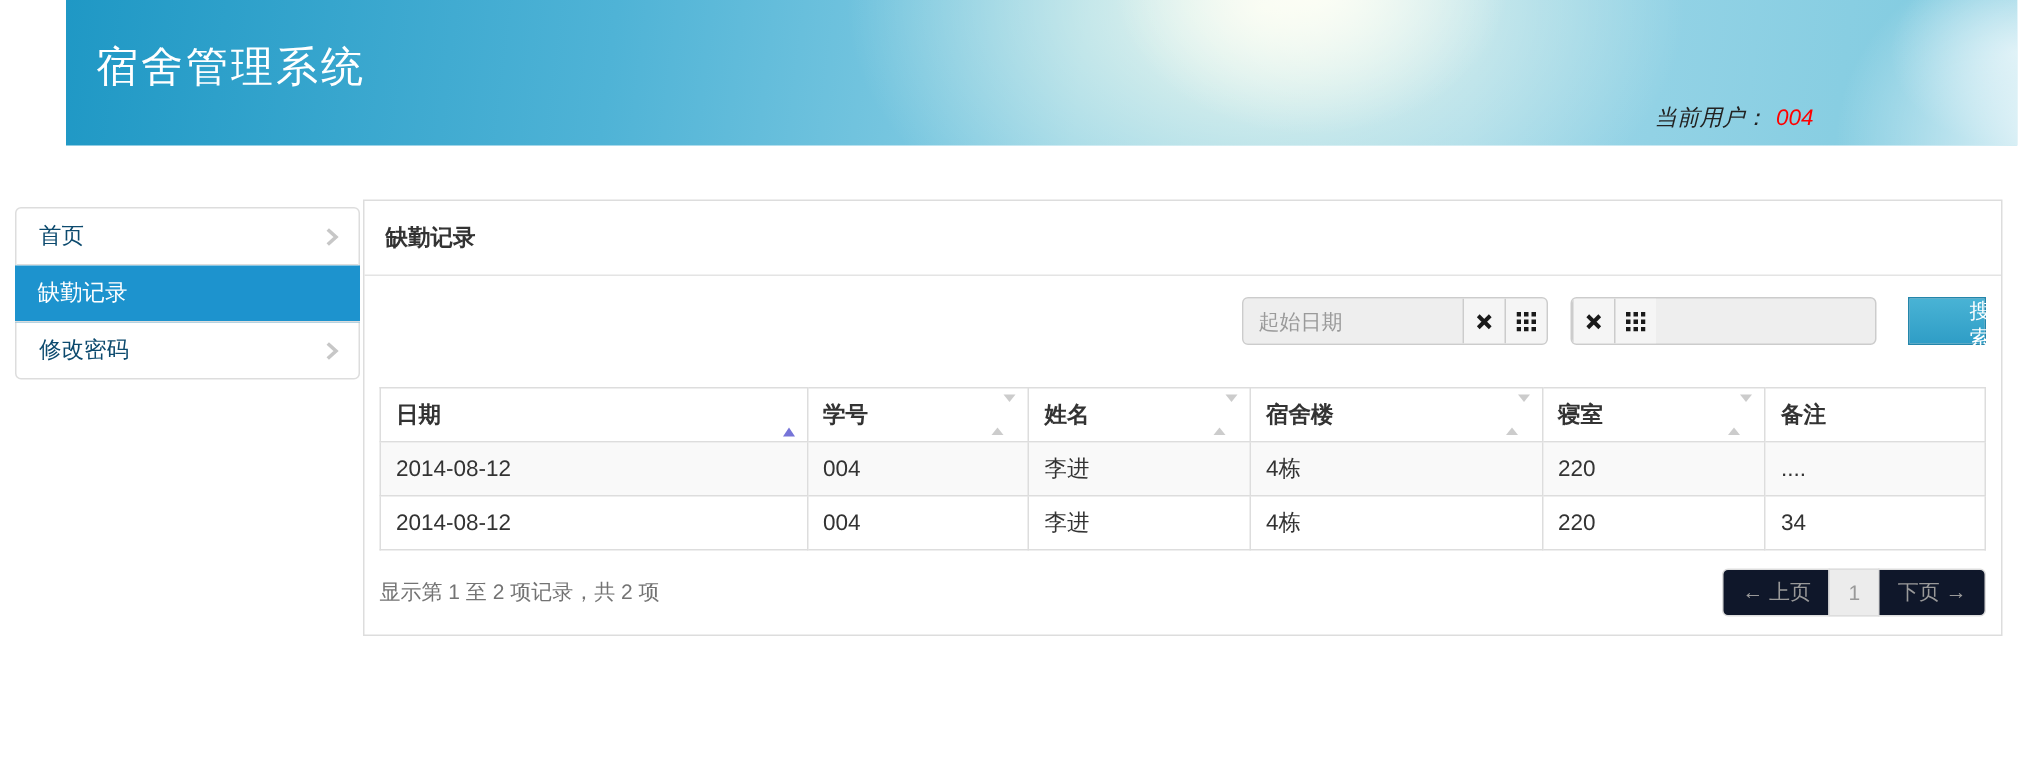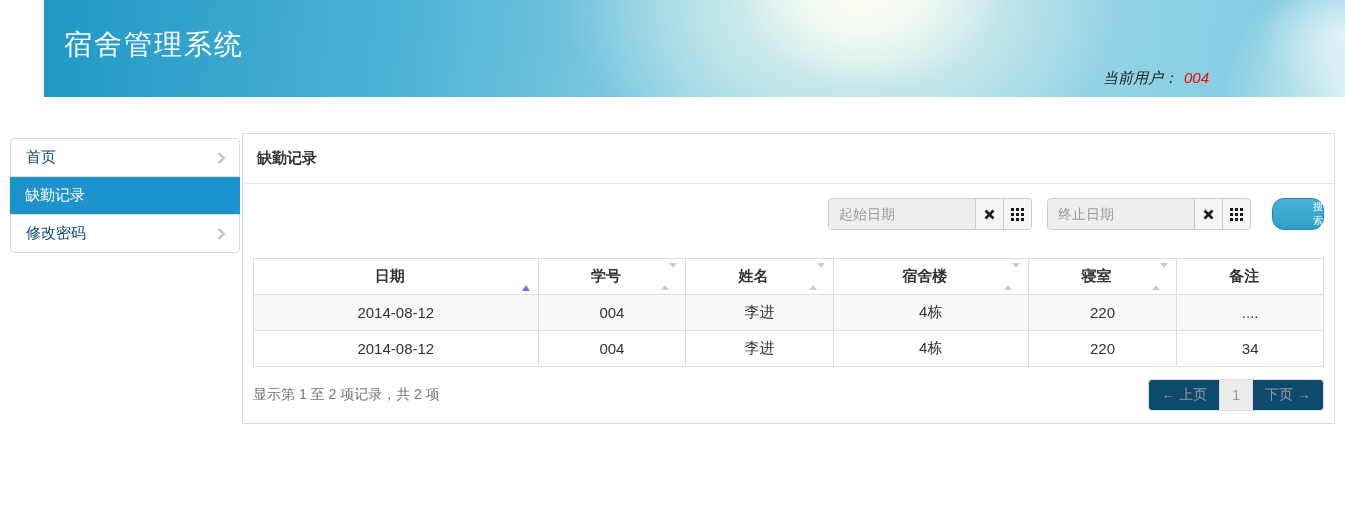--- a/index.html
+++ b/index.html
@@ -50,43 +50,43 @@
   .toolbar { display:flex; justify-content:flex-end; align-items:center; margin:4px 0 28px; }
   .date-group { display:flex; width:204px; height:32px; border:1px solid #ccc;
                 border-radius:4px; overflow:hidden; background:#eee; }
   .date-group + .date-group { margin-left:15px; }
   .date-input { flex:1; min-width:0; border:none; outline:none; background:#eee;
                 padding:0 10px; font-size:14px; color:#666;
                 font-family:"Liberation Sans","DejaVu Sans",sans-serif; }
   .date-input::placeholder { color:#9a9a9a; opacity:1; }
   .ig-addon { width:28px; flex:none; display:flex; align-items:center; justify-content:center;
               background:#f5f5f5; border-left:1px solid #ccc; cursor:pointer; }
-  .search-btn { margin-left:21px; width:52px; height:32px; border-radius:12px;
-                border:1px solid #2386ab; color:#fff; font-size:10px; cursor:pointer;
+  .search-btn { margin-left:21px; width:52px; height:32px; border-radius:0;
+                border:1px solid #2386ab; color:#fff; font-size:14px; cursor:pointer;
                 background:linear-gradient(#49b3d5,#2f9dc6);
                 font-family:"Liberation Sans","DejaVu Sans",sans-serif;padding-left:40px; }
 
   
   table.records { width:100%; border-collapse:collapse; table-layout:fixed;
                   font-size:15px; color:#333; }
-  .records th, .records td { border:1px solid #ddd; padding:8px 10px; text-align:center;
+  .records th, .records td { border:1px solid #ddd; padding:8px 10px; text-align:left;
                              overflow:hidden; white-space:nowrap; }
   .records th { font-weight:bold; position:relative; padding-right:22px; cursor:pointer; }
   .records tbody tr.odd { background:#f9f9f9; }
   .sort-box { position:absolute; right:8px; top:50%; transform:translateY(-50%); line-height:0; }
   .tri { width:0; height:0; border-left:4px solid transparent; border-right:4px solid transparent; }
   .tri.up   { border-bottom:5px solid #ccc; margin-bottom:2px; }
   .tri.down { border-top:5px solid #ccc; }
   .tri.active-asc { border-bottom:6px solid #7674d8; margin-bottom:0; }
 
   
   .table-footer { display:flex; justify-content:space-between; align-items:center; margin-top:12px; }
   .records-info { font-size:14px; color:#737373; }
   .pagination { display:flex; }
-  .page-btn { border:1px solid #ddd; background:#0c4a6e; color:#999; font-size:14px;
+  .page-btn { border:1px solid #ddd; background:#0f172a; color:#999; font-size:14px;
               padding:6px 12px; margin-left:-1px; cursor:default;
               font-family:"Liberation Sans","DejaVu Sans",sans-serif; }
   .page-btn:first-child { margin-left:0; border-top-left-radius:4px; border-bottom-left-radius:4px; }
   .page-btn:last-child  { border-top-right-radius:4px; border-bottom-right-radius:4px; }
   .page-btn.current { background:#ececec; color:#999; min-width:33px; text-align:center; }
 </style>
 </head>
 <body>
 
 <div class="app-header">
@@ -144,21 +144,20 @@
                   <rect x="10" y="5" width="3" height="3"></rect>
                 <rect x="0" y="10" width="3" height="3"></rect>
                   <rect x="5" y="10" width="3" height="3"></rect>
                   <rect x="10" y="10" width="3" height="3"></rect>
               </g>
             </svg>
           </span>
         </div>
 
         <div class="date-group">
-          <input class="date-input" type="text" readonly="" placeholder="终止日期" style="">
           <span class="ig-addon">
             <svg width="11" height="11" viewBox="0 0 11 11">
                 <path d="M1.5 1.5 L9.5 9.5 M9.5 1.5 L1.5 9.5" stroke="#1a1a1a" stroke-width="2.6" fill="none"></path>
               </svg>
           </span>
           <span class="ig-addon">
             <svg width="13" height="13" viewBox="0 0 13 13">
               <g fill="#1a1a1a">
                 <rect x="0" y="0" width="3" height="3"></rect>
                   <rect x="5" y="0" width="3" height="3"></rect>

